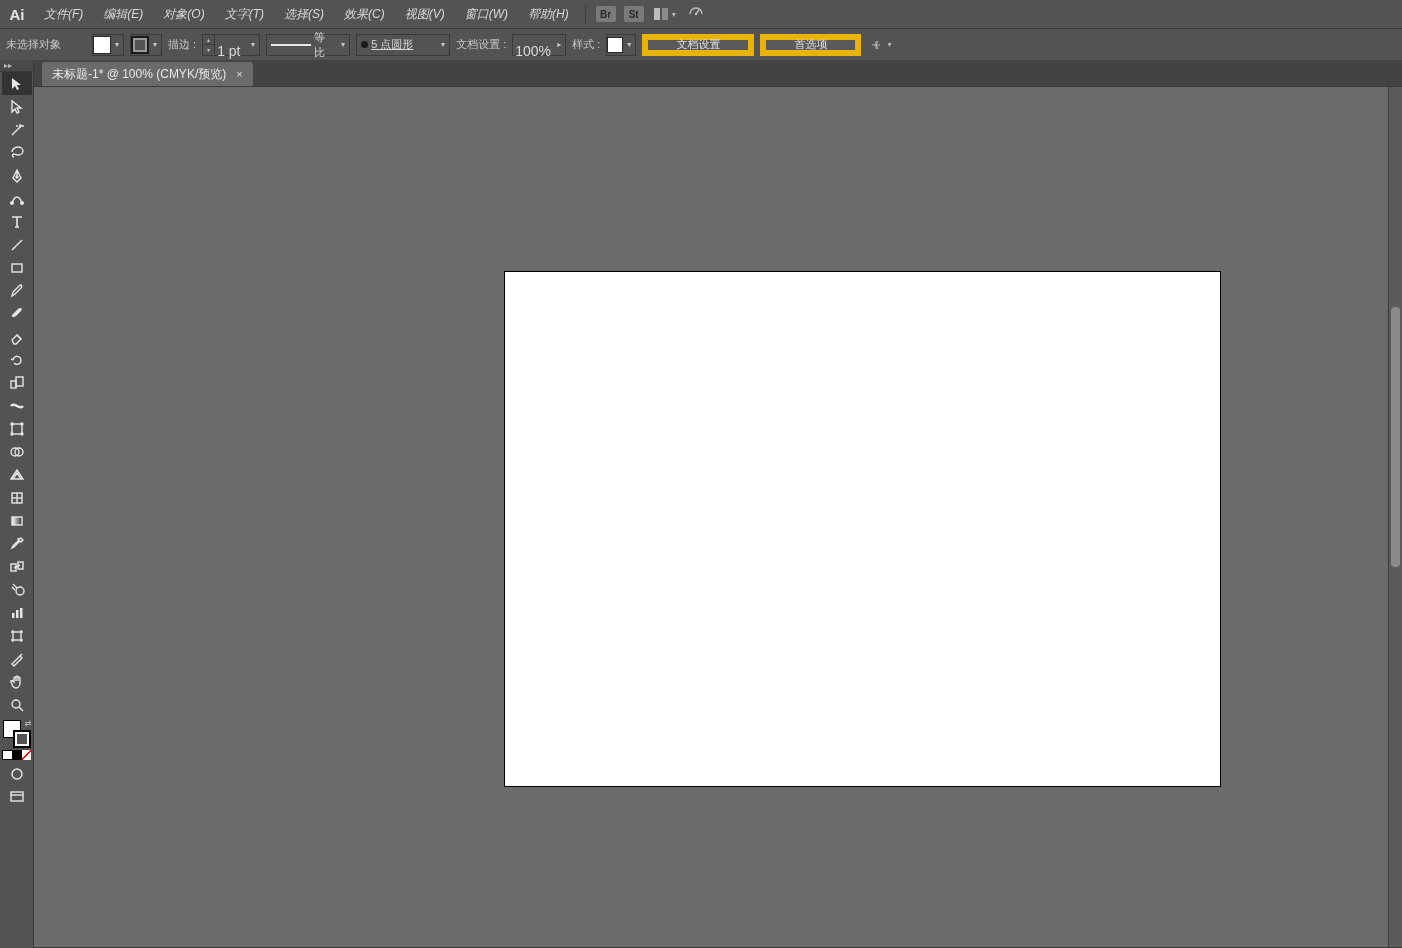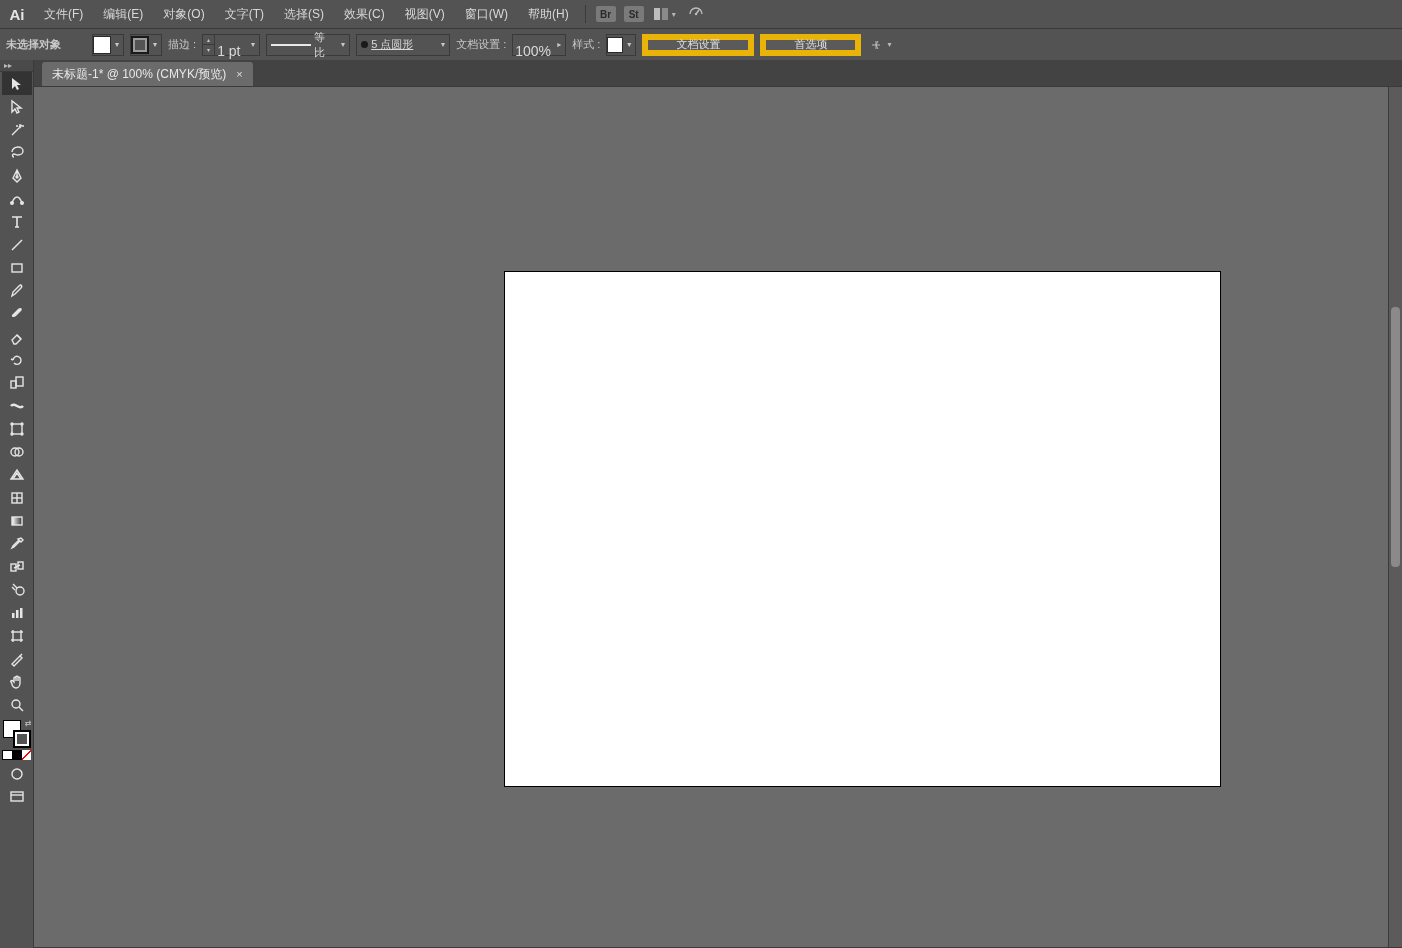--- a/index.html
+++ b/index.html
@@ -7,21 +7,21 @@
 
   
   .menubar {
     height: 28px; background: #535353; display: flex; align-items: center;
     font-size: 12px; color: #d8d8d8; padding-left: 6px;
   }
   .app-logo {
     width: 22px; height: 22px; display: flex; align-items: center; justify-content: center;
     font-weight: 700; font-size: 15px; color: #e5e5e5; margin-right: 6px;
   }
-  .menu-item { padding: 4px 10px; height: 100%; display: flex; align-items: center; cursor: default; }
+  .menu-item { padding: 4px 10px; height: 100%; display: flex; align-items: center; cursor: default; font-style: italic; }
   .menubar .sep { width: 1px; height: 18px; background: #3a3a3a; margin: 0 6px; }
   .menubar .chip {
     width: 20px; height: 16px; background: #7a7a7a; color: #2a2a2a; border-radius: 2px;
     font-size: 10px; font-weight: 700; display: flex; align-items: center; justify-content: center;
     margin: 0 4px;
   }
   .menubar .glyph { color: #b8b8b8; margin: 0 6px; display:flex; align-items:center; }
 
   
   .controlbar {
@@ -160,21 +160,21 @@
   <div class="glyph">
     <svg width="16" height="14">
         <path d="M2 7 A6 6 0 0 1 14 7" stroke="#bcbcbc" fill="none" stroke-width="1.4"></path>
         <line x1="8" y1="7" x2="11" y2="3" stroke="#bcbcbc" stroke-width="1.4"></line>
         <circle cx="8" cy="7" r="1.2" fill="#bcbcbc"></circle>
       </svg>
   </div>
 </div>
 
 <div class="controlbar">
-  <span class="label" style="min-width:80px;font-weight:bold;">未选择对象</span>
+  <span class="label" style="min-width:80px;">未选择对象</span>
 
   <div class="group">
     <div class="swatch" style="background:#ffffff;"></div>
     <div class="drop">▾</div>
   </div>
   <div class="group">
     <div class="swatch" style="background:#535353;border:2px solid #1a1a1a;box-shadow:inset 0 0 0 2px #9a9a9a;"></div>
     <div class="drop">▾</div>
   </div>
 

